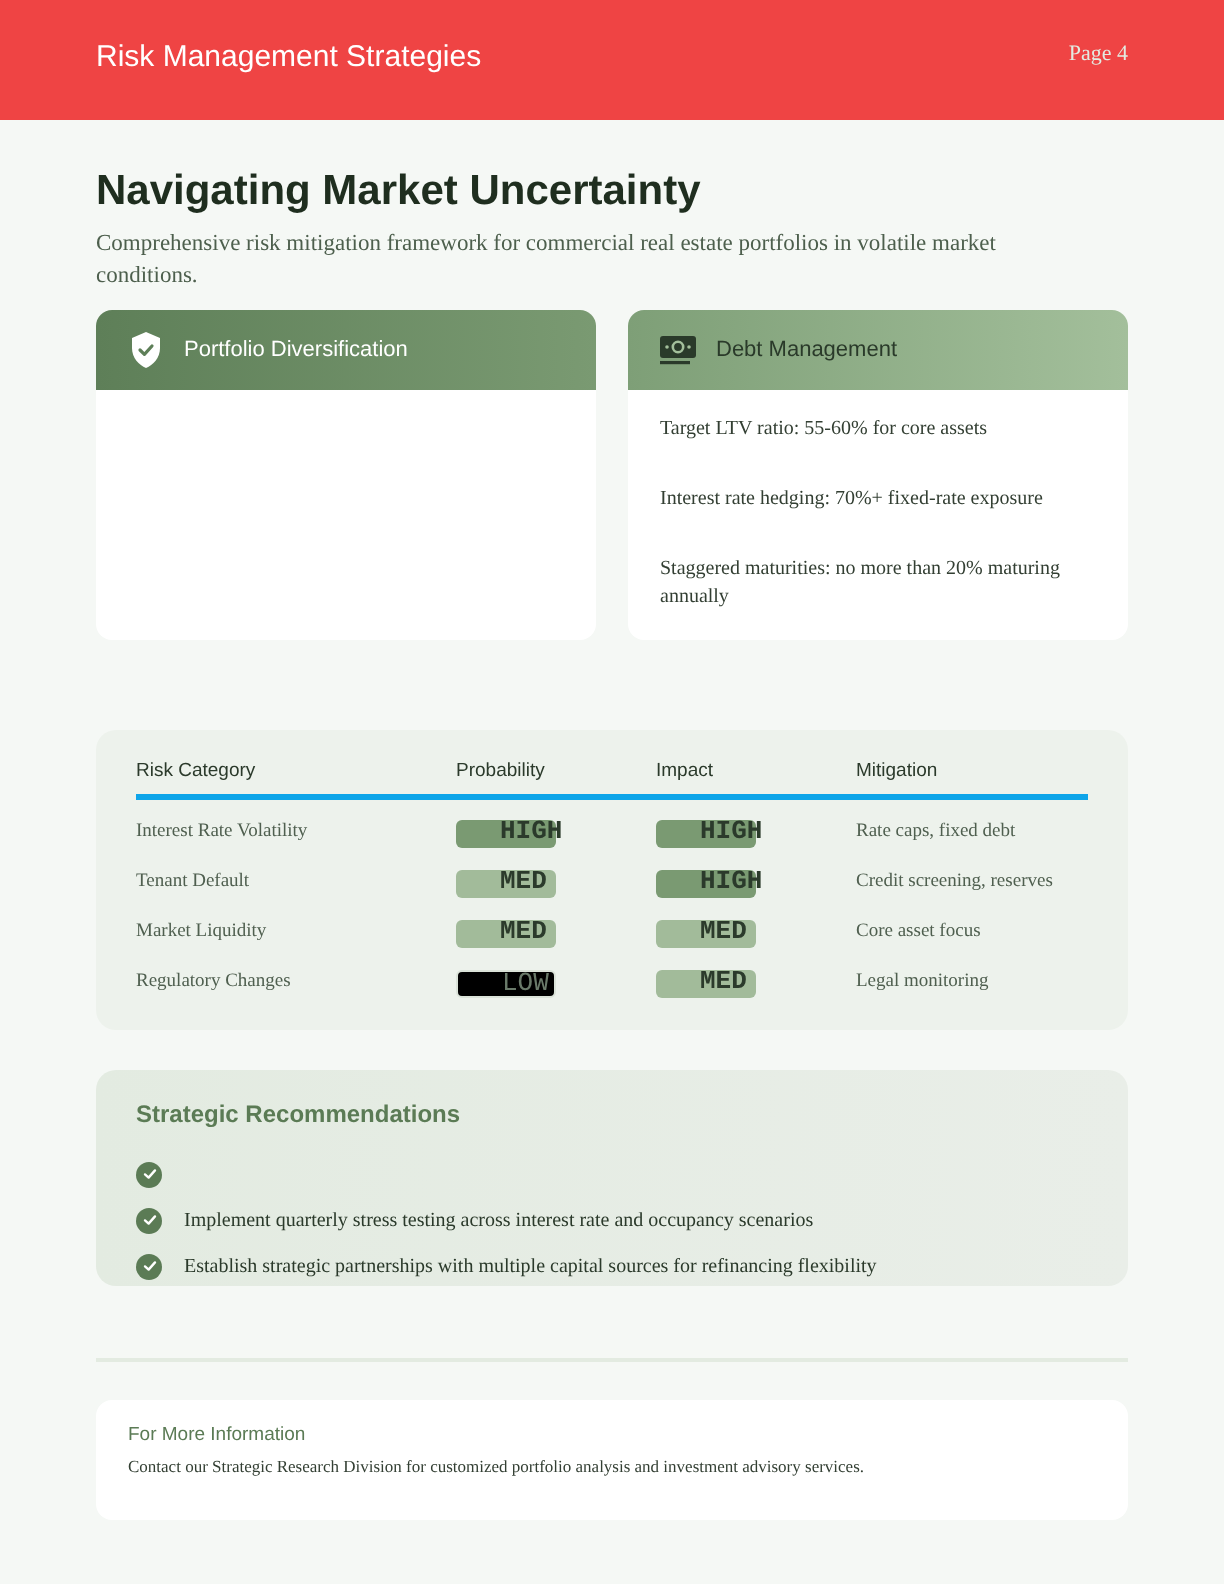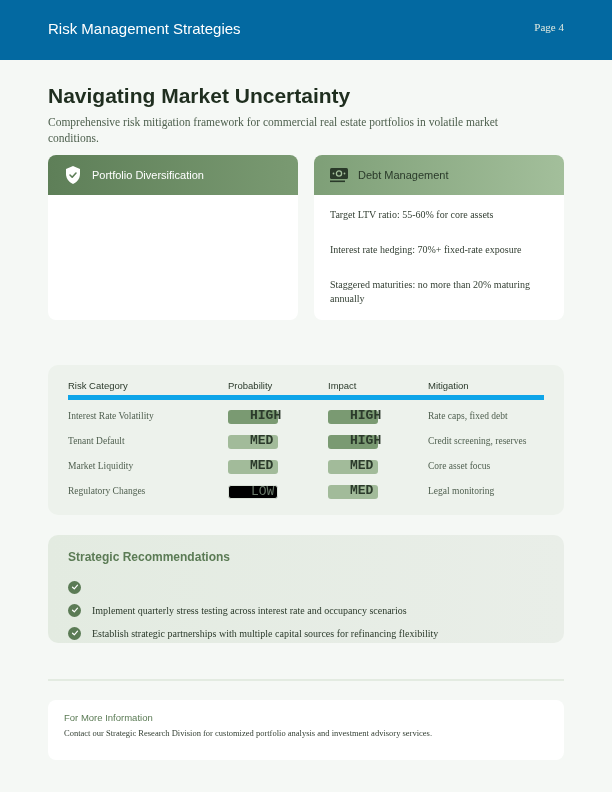--- a/index.html
+++ b/index.html
@@ -6,21 +6,21 @@
   html, body { width: 612px; height: 792px; }
   body {
     background: #f5f8f5;
     font-family: "DejaVu Serif", serif;
     color: #2b3a2b;
     position: relative;
     overflow: hidden;
   }
   .header {
     position: absolute; left: 0; top: 0; width: 612px; height: 60px;
-    background: #0369a1;
+    background: #ef4444;
   }
   .header-title {
     position: absolute; left: 48px; top: 20px;
     font-family: "Liberation Sans", sans-serif; font-size: 15px; color: #ffffff;
   }
   .header-page {
     position: absolute; right: 48px; top: 21px;
     font-family: "Liberation Serif", serif; font-size: 11px; color: #e3ebe1;
   }
   .page-title {
@@ -58,21 +58,21 @@
   .section-title {
     position: absolute; left: 48px; top: 338px;
     font-family: "Liberation Sans", sans-serif; font-weight: normal; font-size: 18px; color: #1f2e1f; margin-top: 46px;
   }
   .matrix {
     position: absolute; left: 48px; top: 365px; width: 516px; height: 150px;
     background: #edf2ec; border-radius: 10px;
   }
   .mx-head {
     position: absolute; left: 20px; top: 15px; width: 476px; height: 20px;
-    border-bottom: 5px solid #0ea5e9;
+    border-bottom: 3px solid #0ea5e9;
   }
   .mx-head span {
     position: absolute; top: 0;
     font-family: "Liberation Sans", sans-serif; font-size: 9.5px; color: #2b3a2b;
   }
   .mx-row { position: absolute; left: 20px; width: 476px; height: 16px; }
   .mx-row .cat, .mx-row .mit {
     position: absolute; top: 1px;
     font-family: "Liberation Serif", serif; font-size: 9.5px; color: #4f5f4f;
   }

